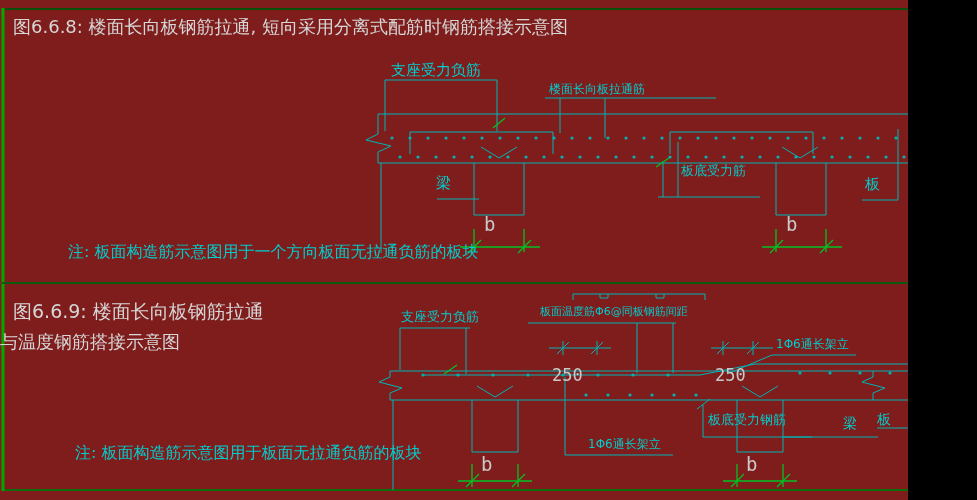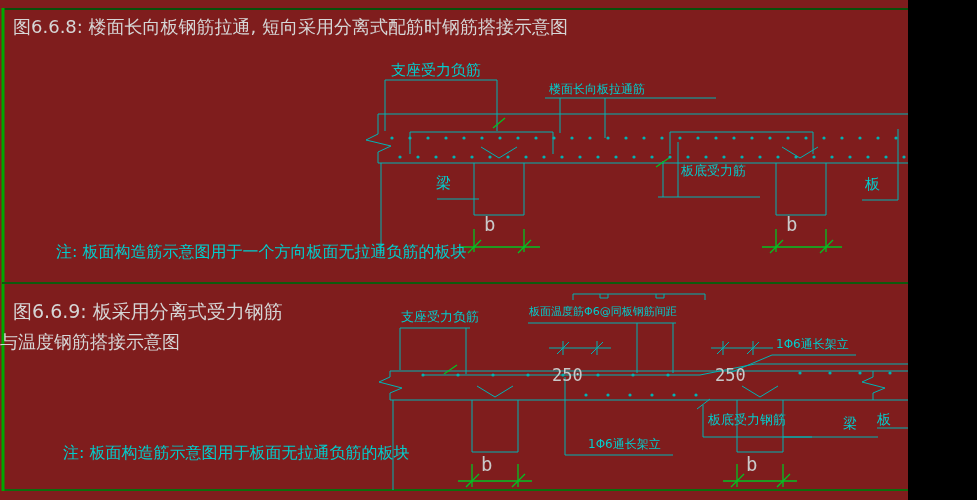--- a/index.html
+++ b/index.html
@@ -4,22 +4,22 @@
 <style>
   html,body{margin:0;padding:0;background:#000;}
   .canvas{position:relative;width:908px;height:500px;background:#7f1d1d;overflow:hidden;
           font-family:"DejaVu Sans",sans-serif;}
   svg{position:absolute;left:0;top:0;}
   .lbl{position:absolute;white-space:nowrap;line-height:1.15;color:#00cdcd;
        font-family:"DejaVu Sans",sans-serif;}
   .white{color:#d6d6d6;}
   .dim{color:#c9c9c9;font-family:"DejaVu Sans Mono",monospace;}
   .t18{font-size:18px;} .t19{font-size:19px;} .t17{font-size:17px;margin-top:44px;}
-  .t16{font-size:16px;} .t15{font-size:15px;} .t14{font-size:14px;}
-  .t13{font-size:13px;} .t12{font-size:12px;} .t11{font-size:11px;}
+  .t16{font-size:16px;margin-left:12px;} .t15{font-size:15px;} .t14{font-size:14px;}
+  .t13{font-size:13px;} .t12{font-size:12px;} .t11{font-size:11px;margin-left:11px;}
   .bchar{font-size:19px;}
 </style>
 </head>
 <body>
 
 <div class="canvas">
 
   <svg width="977" height="500" viewBox="0 0 977 500">
 
     <g>
@@ -226,21 +226,21 @@
   <div class="lbl white t18" style="left:13px;top:17px">图6.6.8: 楼面长向板钢筋拉通, 短向采用分离式配筋时钢筋搭接示意图</div>
   <div class="lbl t15" style="left:391px;top:62px">支座受力负筋</div>
   <div class="lbl t12" style="left:549px;top:83px">楼面长向板拉通筋</div>
   <div class="lbl t13" style="left:681px;top:164px">板底受力筋</div>
   <div class="lbl t15" style="left:436px;top:175px">梁</div>
   <div class="lbl t15" style="left:865px;top:176px">板</div>
   <div class="lbl dim bchar" style="left:484px;top:214px">b</div>
   <div class="lbl dim bchar" style="left:786px;top:214px">b</div>
   <div class="lbl t16" style="left:56px;top:243px">注: 板面构造筋示意图用于一个方向板面无拉通负筋的板块</div>
 
-  <div class="lbl white t19" style="left:13px;top:301px">图6.6.9: 板采用分离式受力钢筋</div>
+  <div class="lbl white t19" style="left:13px;top:301px">图6.6.9: 楼面长向板钢筋拉通</div>
   <div class="lbl white t18" style="left:0;top:332px">与温度钢筋搭接示意图</div>
   <div class="lbl t13" style="left:401px;top:310px">支座受力负筋</div>
   <div class="lbl t11" style="left:529px;top:306px">板面温度筋Φ6@同板钢筋间距</div>
   <div class="lbl dim t17" style="left:552px;top:322px">250</div>
   <div class="lbl dim t17" style="left:715px;top:322px">250</div>
   <div class="lbl t12" style="left:776px;top:338px">1Φ6通长架立</div>
   <div class="lbl t12" style="left:588px;top:438px">1Φ6通长架立</div>
   <div class="lbl t13" style="left:708px;top:413px">板底受力钢筋</div>
   <div class="lbl t14" style="left:843px;top:415px">梁</div>
   <div class="lbl t14" style="left:877px;top:411px">板</div>

